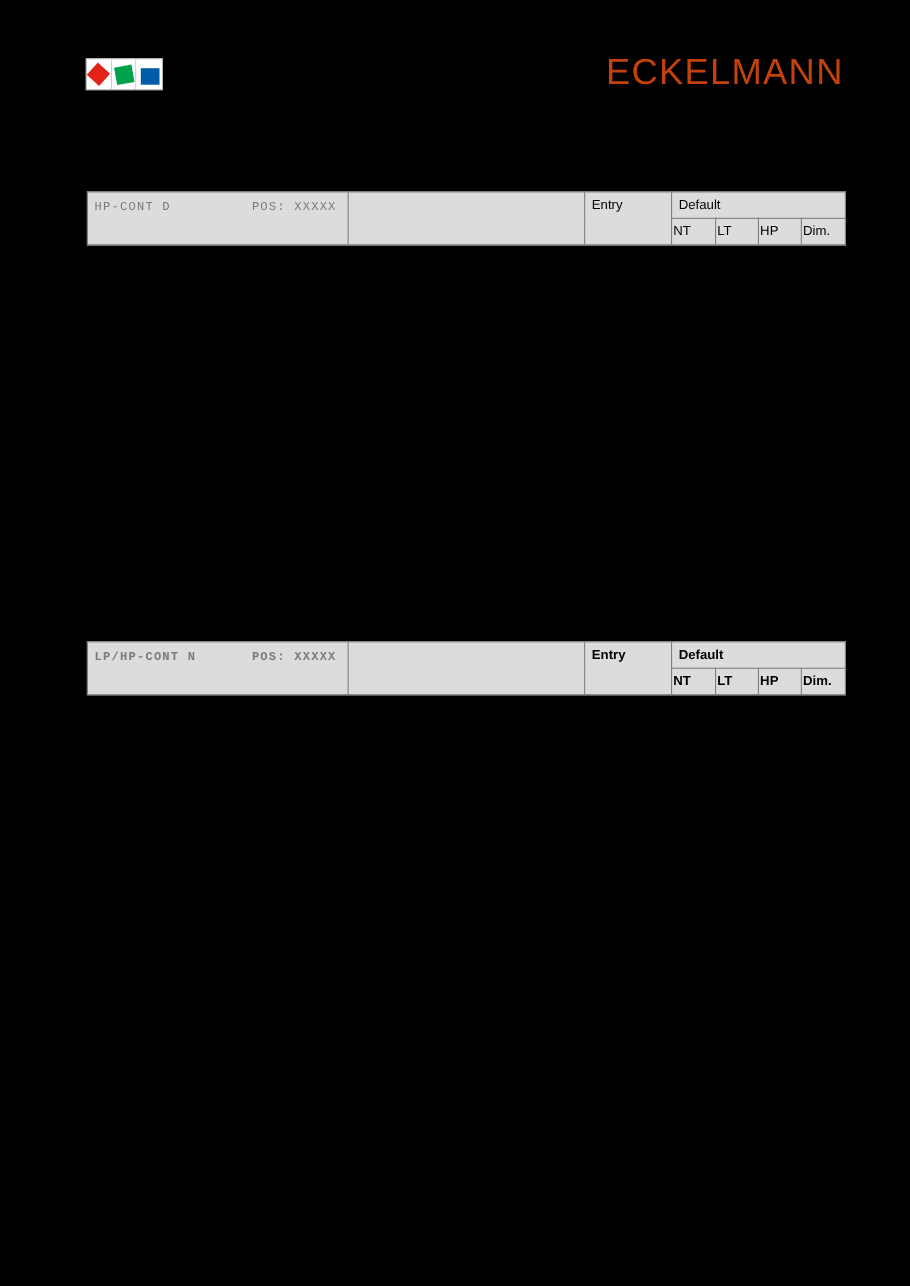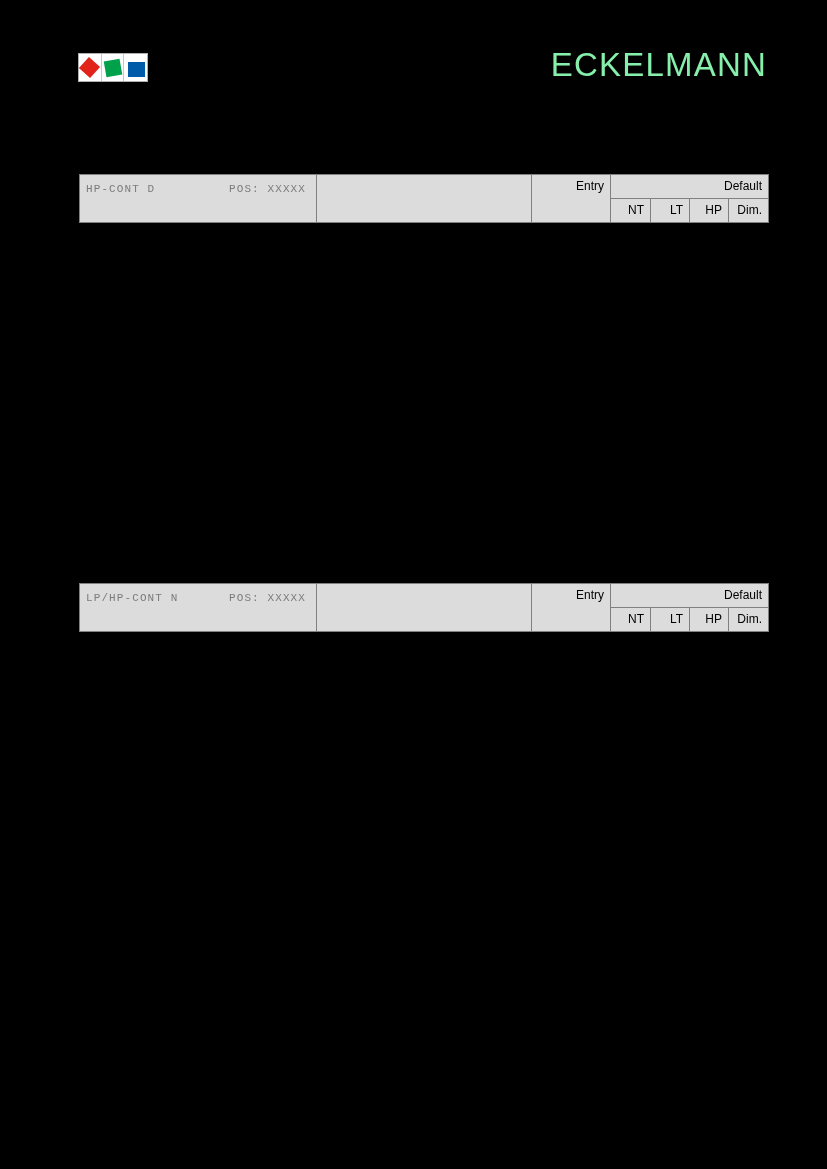--- a/index.html
+++ b/index.html
@@ -69,44 +69,43 @@
   }
 
   .brand-wordmark {
     position: absolute;
     right: 60px;
     top: 48px;
     font-family: "Liberation Sans", sans-serif;
     font-size: 33px;
     font-weight: 300;
     letter-spacing: 1.2px;
-    color: #86efac;
+    color: #c2410c;
     line-height: 1;
     white-space: nowrap;
   }
 
   
   .param-table {
     position: absolute;
     left: 79px;
     width: 689px;
     border-collapse: collapse;
     table-layout: fixed;
     background: #dcdcdc;
   }
   .param-table.first  { top: 174px; }
-  .param-table.second { top: 583px; }
+  .param-table.second { top: 583px; font-weight: bold; }
 
   .param-table td {
     border: 1px solid #808080;
     background: #dcdcdc;
     padding: 0;
     vertical-align: top;
     box-sizing: border-box;
-    text-align: right;
   }
 
   
   .col-name    { width: 237px; }
   .col-desc    { width: 215px; }
   .col-entry   { width: 79px;  }
   .col-nt      { width: 40px;  }
   .col-lt      { width: 39px;  }
   .col-hp      { width: 39px;  }
   .col-dim     { width: 40px;  }

